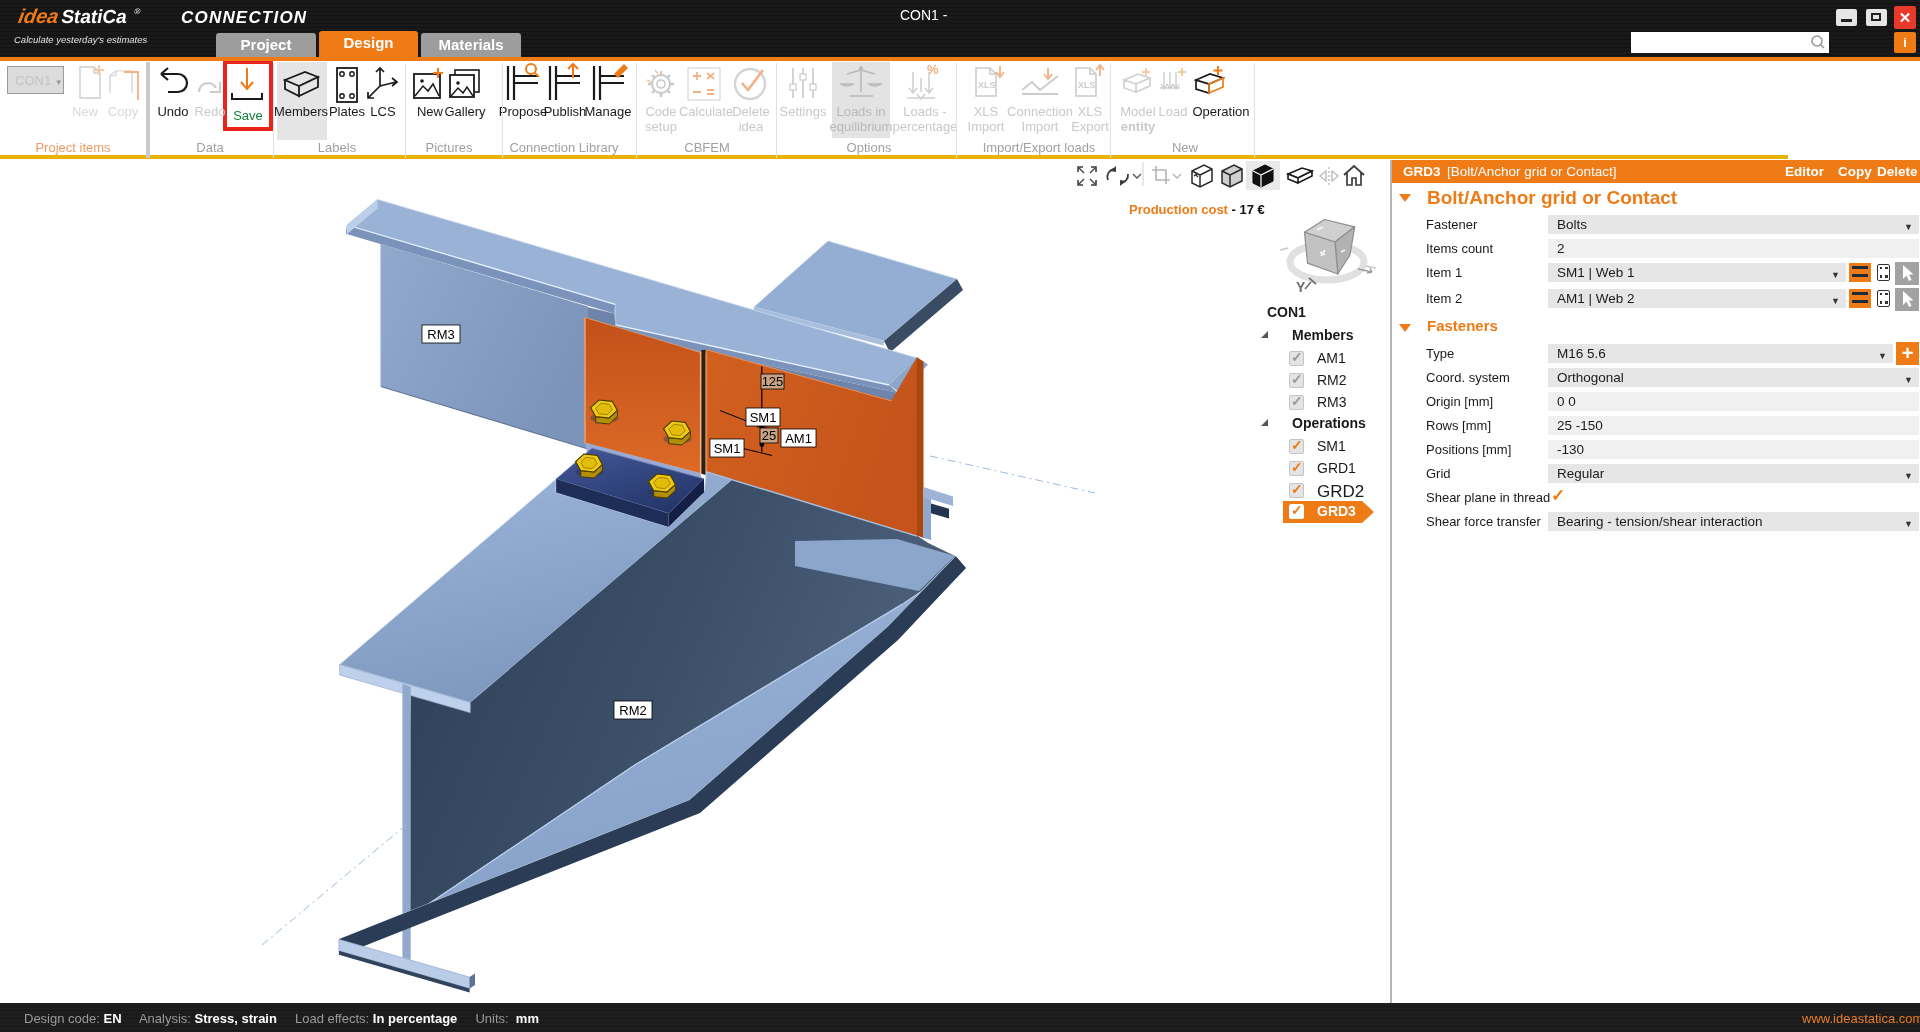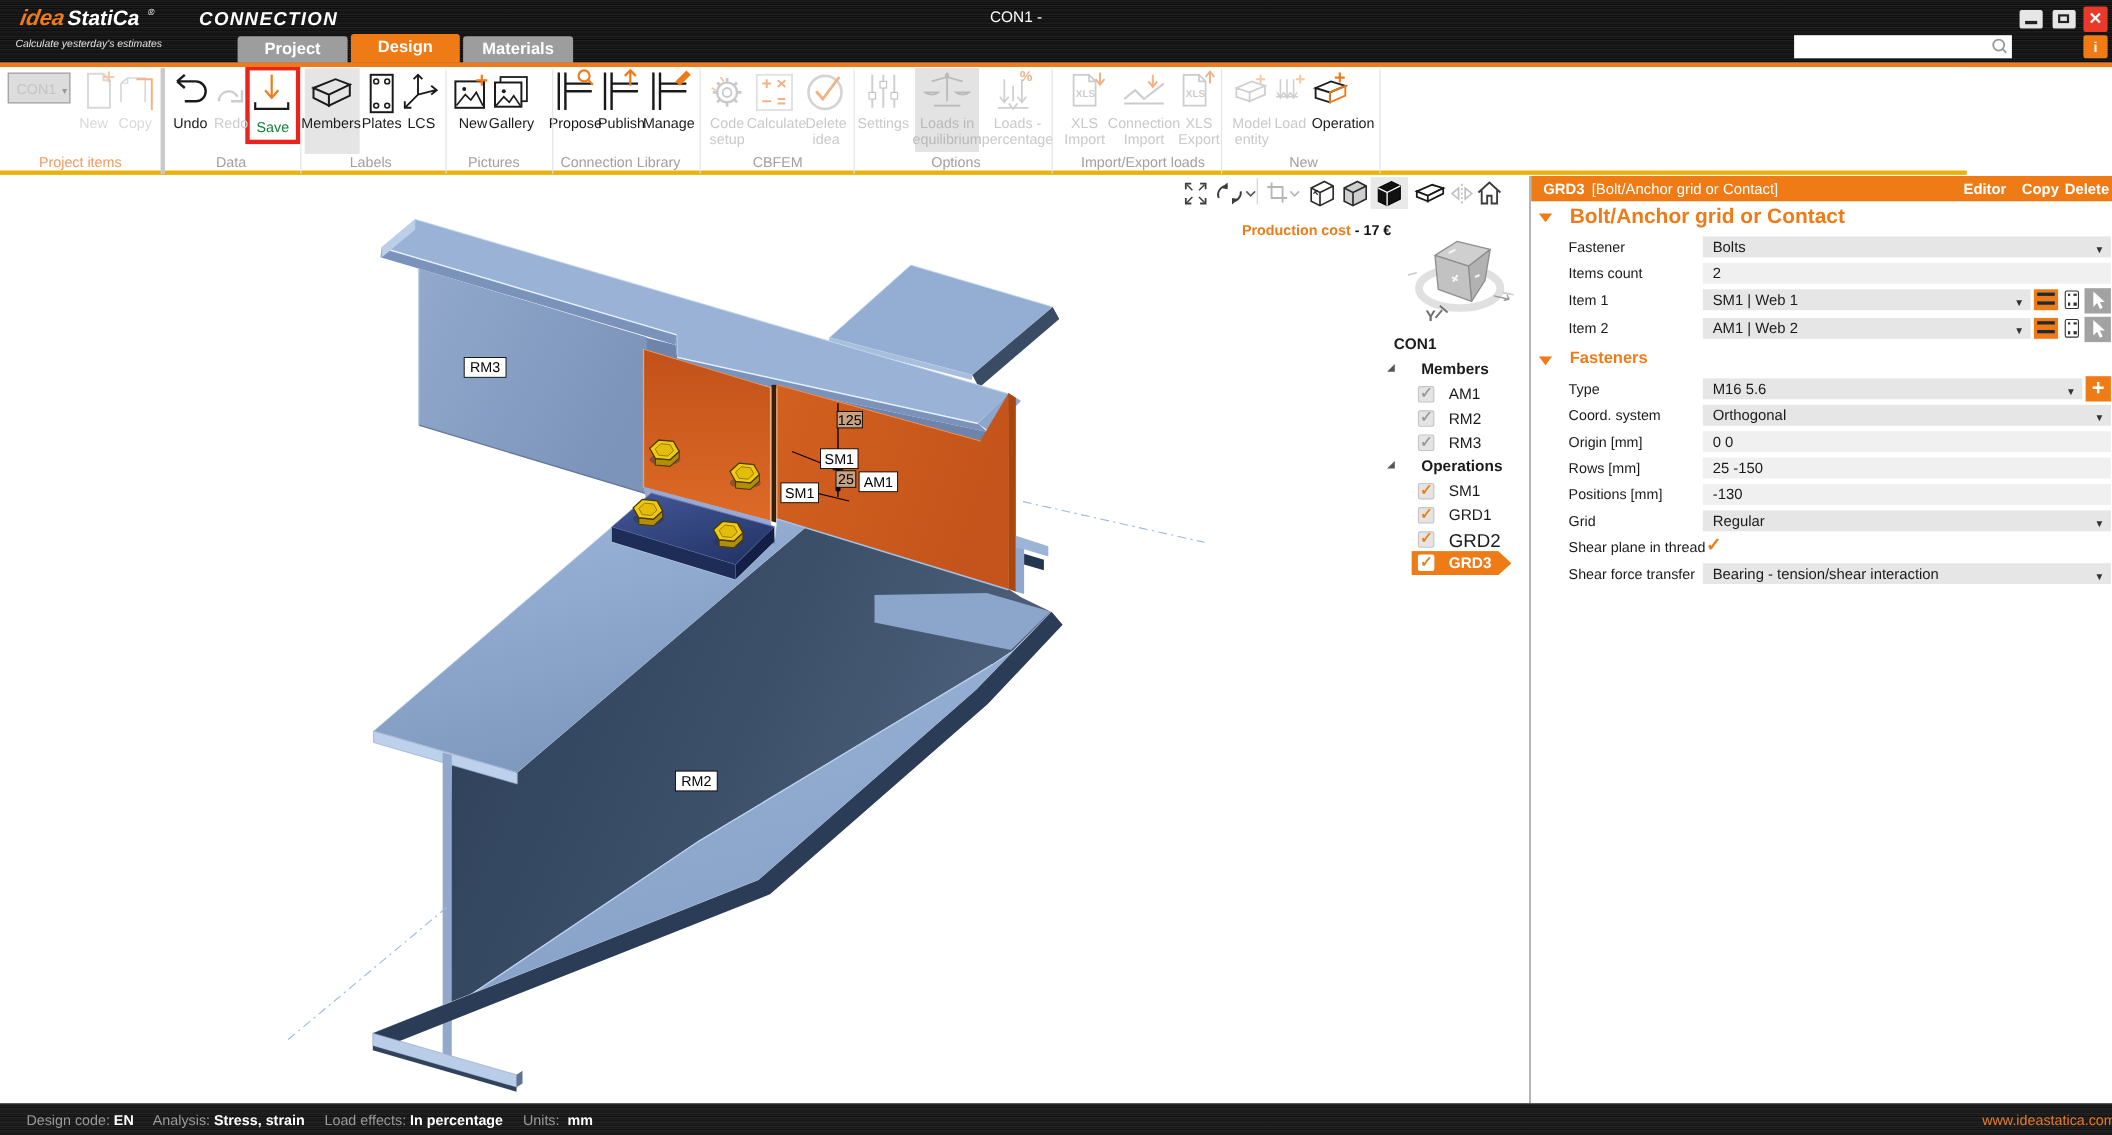--- a/index.html
+++ b/index.html
@@ -189,21 +189,21 @@
 <div style="position:absolute;left:801px;top:58px;width:120px;text-align:center;font-size:13px;color:#b9b9b9;font-weight:normal">equilibrium</div>
 <div style="position:absolute;left:865px;top:43px;width:120px;text-align:center;font-size:13px;color:#c9c9c9;font-weight:normal">Loads -</div>
 <div style="position:absolute;left:865px;top:58px;width:120px;text-align:center;font-size:13px;color:#c9c9c9;font-weight:normal">percentage</div>
 <div style="position:absolute;left:926px;top:43px;width:120px;text-align:center;font-size:13px;color:#c9c9c9;font-weight:normal">XLS</div>
 <div style="position:absolute;left:926px;top:58px;width:120px;text-align:center;font-size:13px;color:#c9c9c9;font-weight:normal">Import</div>
 <div style="position:absolute;left:980px;top:43px;width:120px;text-align:center;font-size:13px;color:#c9c9c9;font-weight:normal">Connection</div>
 <div style="position:absolute;left:980px;top:58px;width:120px;text-align:center;font-size:13px;color:#c9c9c9;font-weight:normal">Import</div>
 <div style="position:absolute;left:1030px;top:43px;width:120px;text-align:center;font-size:13px;color:#c9c9c9;font-weight:normal">XLS</div>
 <div style="position:absolute;left:1030px;top:58px;width:120px;text-align:center;font-size:13px;color:#c9c9c9;font-weight:normal">Export</div>
 <div style="position:absolute;left:1078px;top:43px;width:120px;text-align:center;font-size:13px;color:#c9c9c9;font-weight:normal">Model</div>
-<div style="position:absolute;left:1078px;top:58px;width:120px;text-align:center;font-size:13px;color:#c9c9c9;font-weight:normal">entity</div>
+<div style="position:absolute;left:1078px;top:58px;width:120px;text-align:center;font-size:13px;color:#c9c9c9;font-weight:bold">entity</div>
 <div style="position:absolute;left:1113px;top:43px;width:120px;text-align:center;font-size:13px;color:#c9c9c9;font-weight:normal">Load</div>
 <div style="position:absolute;left:1161px;top:43px;width:120px;text-align:center;font-size:13px;color:#1a1a1a;font-weight:normal">Operation</div>
 <div style="position:absolute;left:-7px;top:79px;width:160px;text-align:center;font-size:13px;color:#f09a62">Project items</div>
 <div style="position:absolute;left:130px;top:79px;width:160px;text-align:center;font-size:13px;color:#a0a0a0">Data</div>
 <div style="position:absolute;left:257px;top:79px;width:160px;text-align:center;font-size:13px;color:#a0a0a0">Labels</div>
 <div style="position:absolute;left:369px;top:79px;width:160px;text-align:center;font-size:13px;color:#a0a0a0">Pictures</div>
 <div style="position:absolute;left:484px;top:79px;width:160px;text-align:center;font-size:13px;color:#a0a0a0">Connection Library</div>
 <div style="position:absolute;left:627px;top:79px;width:160px;text-align:center;font-size:13px;color:#a0a0a0">CBFEM</div>
 <div style="position:absolute;left:789px;top:79px;width:160px;text-align:center;font-size:13px;color:#a0a0a0">Options</div>
 <div style="position:absolute;left:959px;top:79px;width:160px;text-align:center;font-size:13px;color:#a0a0a0">Import/Export loads</div>

